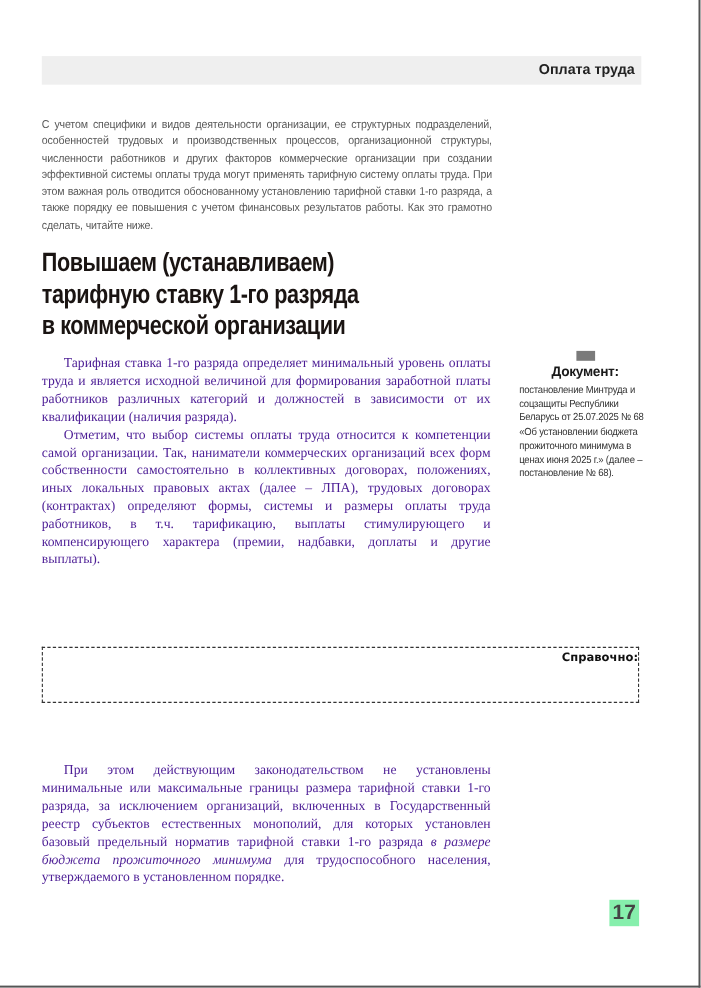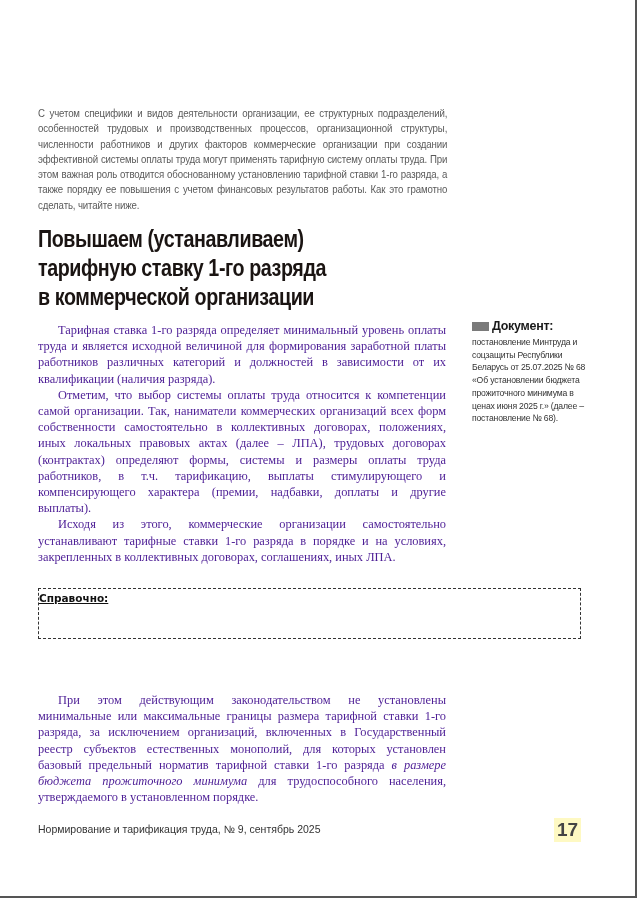--- a/index.html
+++ b/index.html
@@ -89,20 +89,21 @@
       font-family: "Liberation Sans", sans-serif;
     }
     .sidebar .doc-head {
       display: flex;
       align-items: center;
       gap: 3px;
       font-weight: bold;
       font-size: 12.5px;
       color: #1a1a1a;
       letter-spacing: -0.3px;
+      flex-direction: column;
     }
     .sidebar .doc-marker {
       display: inline-block;
       width: 17px; height: 9px;
       background: #7a7a7a;
     }
     .sidebar .doc-text {
       margin-top: 3px;
       font-size: 9.3px;
       line-height: 12.7px;
@@ -114,26 +115,25 @@
     }
     .note-box {
       position: absolute;
       left: 38px; top: 588px;
       width: 543px; height: 51px;
       border: 1px dashed #333333;
       box-sizing: border-box;
       font-family: "DejaVu Sans", sans-serif;
     }
     .note-box .note-title {
-      text-align: left;
+      text-align: right;
       font-weight: bold;
       font-size: 10.5px;
       margin-top: 3px;
       color: #111111;
-      text-decoration: underline;
     }
     .note-box .note-text {
       font-size: 10px;
       line-height: 15px;
       color: #333333;
       text-indent: 22px;
       padding: 0 2px;
       letter-spacing: -0.25px;
       text-align: justify;
     }
@@ -141,61 +141,62 @@
       position: absolute;
       left: 38px; top: 823px;
       font-family: "Liberation Sans", sans-serif;
       font-size: 10.5px;
       color: #333333;
     }
     .page-num {
       position: absolute;
       left: 554px; top: 818px;
       width: 27px; height: 24px;
-      background: #fef9c3;
+      background: #86efac;
       font-family: "Liberation Sans", sans-serif;
       font-weight: bold;
       font-size: 19px;
       color: #444444;
       text-align: center;
       line-height: 24px;
     }
   </style>
 </head>
 <body>
 
 <div class="page-frame">
 
+  <div class="section-header">
+    <span class="title">Оплата труда</span>
+  </div>
 
   <div class="lead">С учетом специфики и видов деятельности организации, ее структурных подразделений, особенностей трудовых и производственных процессов, организационной структуры, численности работников и других факторов коммерческие организации при создании эффективной системы оплаты труда могут применять тарифную систему оплаты труда. При этом важная роль отводится обоснованному установлению тарифной ставки 1-го разряда, а также порядку ее повышения с учетом финансовых результатов работы. Как это грамотно сделать, читайте ниже.</div>
 
   <h1 class="headline" style="margin:0;">
     <div>Повышаем (устанавливаем)</div>
     <div>тарифную ставку 1-го разряда</div>
     <div>в коммерческой организации</div>
   </h1>
 
   <div class="body-col col-1">
     <p>Тарифная ставка 1-го разряда определяет минимальный уровень оплаты труда и является исходной величиной для формирования заработной платы работников различных категорий и должностей в зависимости от их квалификации (наличия разряда).</p>
     <p>Отметим, что выбор системы оплаты труда относится к компетенции самой организации. Так, наниматели коммерческих организаций всех форм собственности самостоятельно в коллективных договорах, положениях, иных локальных правовых актах (далее – ЛПА), трудовых договорах (контрактах) определяют формы, системы и размеры оплаты труда работников, в т.ч. тарификацию, выплаты стимулирующего и компенсирующего характера (премии, надбавки, доплаты и другие выплаты).</p>
-    <p>Исходя из этого, коммерческие организации самостоятельно устанавливают тарифные ставки 1-го разряда в порядке и на условиях, закрепленных в коллективных договорах, соглашениях, иных ЛПА.</p>
   </div>
 
   <aside class="sidebar">
     <div class="doc-head">
       <span class="doc-marker"></span>
       <span>Документ:</span>
     </div>
     <div class="doc-text">постановление Минтруда и соцзащиты Республики Беларусь от 25.07.2025 № 68 «Об установлении бюджета прожиточного минимума в ценах июня 2025 г.» (далее – постановление № 68).</div>
   </aside>
 
   <div class="note-box">
     <div class="note-title">Справочно:</div>
   </div>
 
   <div class="body-col col-2">
     <p><span>При этом действующим законодательством не установлены минимальные или максимальные границы размера тарифной ставки 1-го разряда, за исключением организаций, включенных в Государственный реестр субъектов естественных монополий, для которых установлен базовый предельный норматив тарифной ставки 1-го разряда </span><em>в размере бюджета прожиточного минимума</em><span> для трудоспособного населения, утверждаемого в установленном порядке.</span></p>
   </div>
 
-  <div class="footer">Нормирование и тарификация труда, № 9, сентябрь 2025</div>
   <div class="page-num">17</div>
 
 </div>
 
 </body></html>

